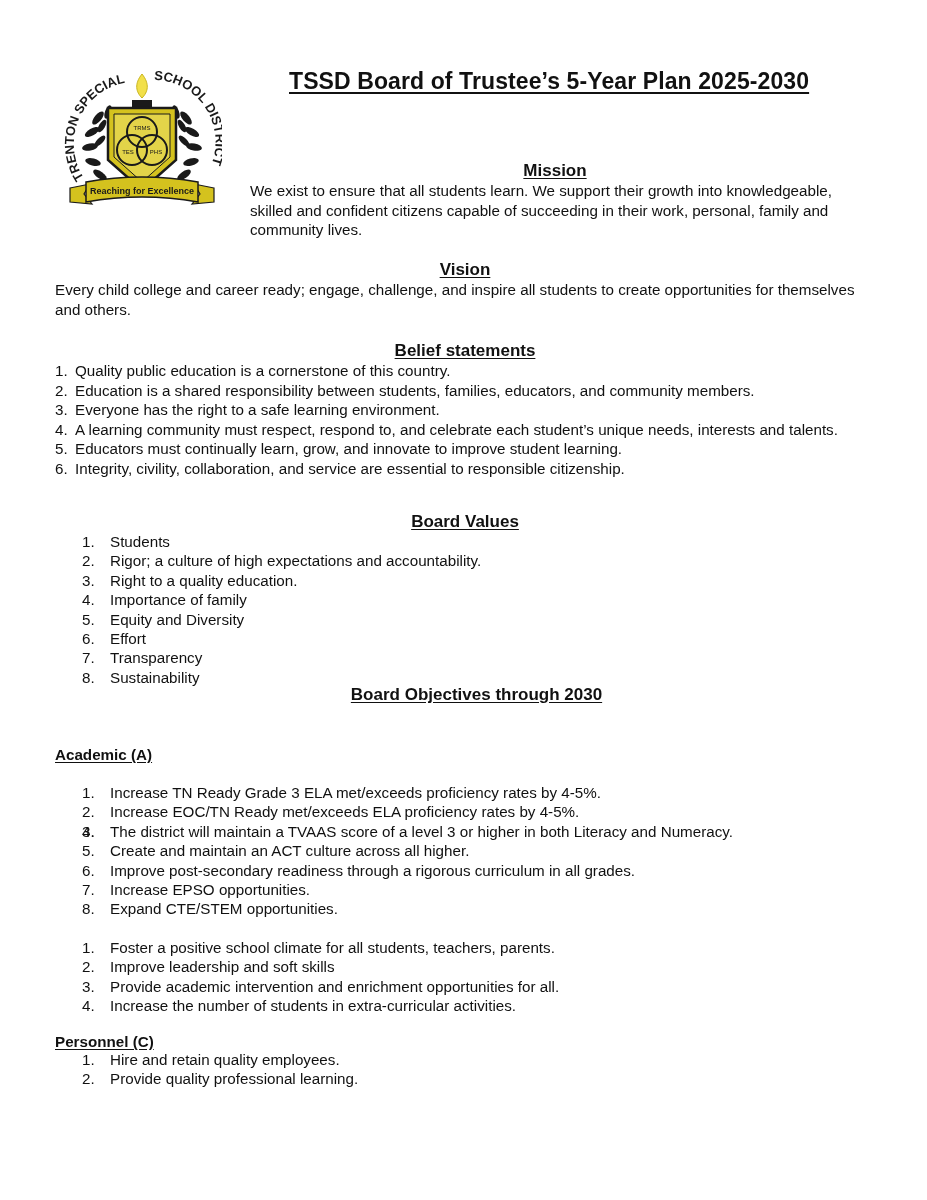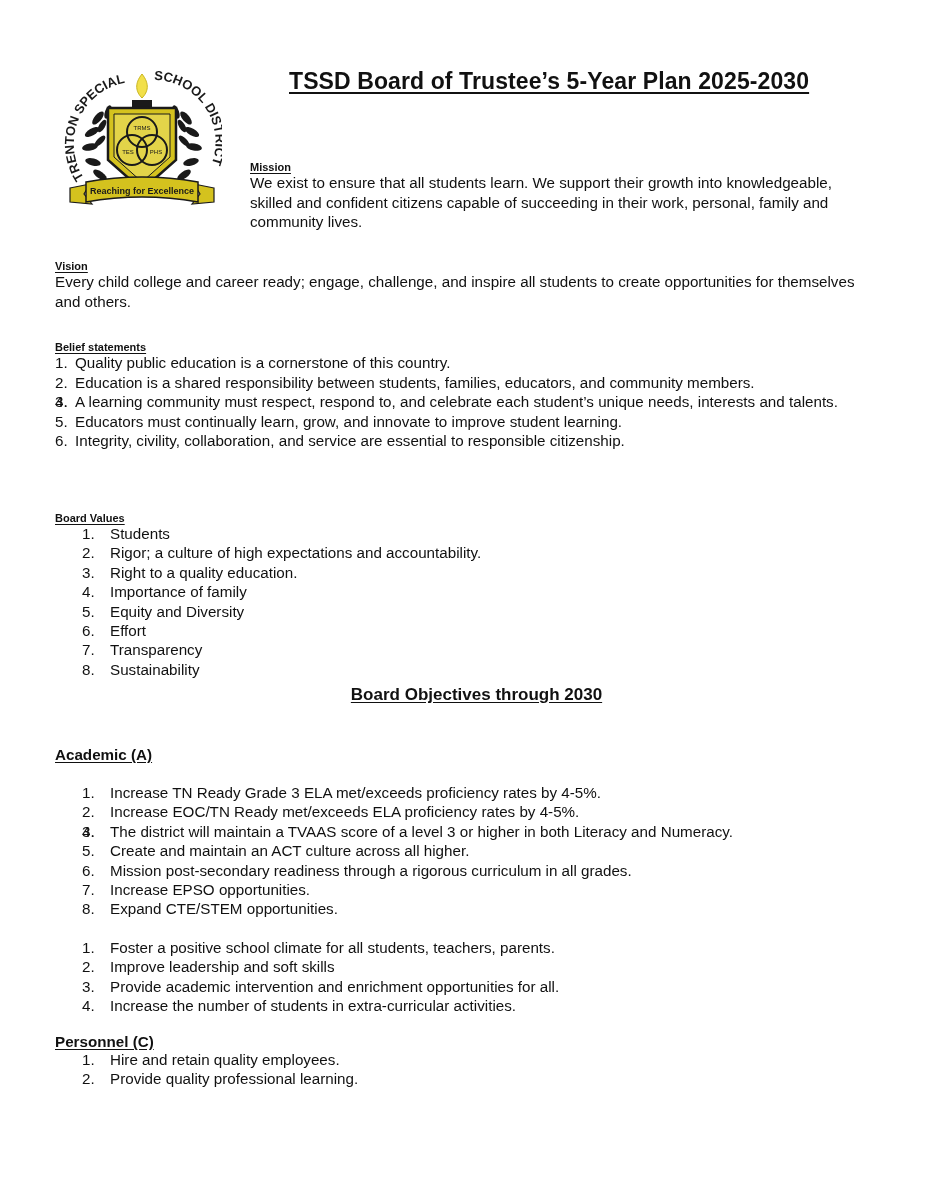--- a/index.html
+++ b/index.html
@@ -7,22 +7,23 @@
     width: 927px; height: 1200px; position: relative; overflow: hidden;
     font-family: "Liberation Sans", sans-serif; color: #111111;
   }
   .abs { position: absolute; }
   .title {
     left: 289px; top: 68px; font-size: 23px; font-weight: bold;
     text-decoration: underline; text-underline-offset: 3px; letter-spacing: 0.1px;
   }
   .logo { left: 62px; top: 60px; width: 160px; height: 165px; }
   .h {
-    font-weight: bold; font-size: 11px; text-decoration: underline;
+    font-weight: bold; font-size: 17px; text-decoration: underline;
     text-underline-offset: 2px;
+    text-align: center;
   }
   .p { font-size: 15.2px; line-height: 19.6px; }
   .mission { left: 250px; top: 161px; width: 610px; }
   .vision { left: 55px; top: 260px; width: 820px; }
   .beliefs { left: 55px; top: 341px; width: 820px; }
   .beliefs ol { margin: 0; padding: 0; list-style: none; }
   .beliefs li { position: relative; padding-left: 20px; }
   .beliefs li .num { position: absolute; left: 0; top: 0; }
   .values { left: 55px; top: 512px; width: 820px; }
   .numlist { margin: 0; padding: 0; list-style: none; }
@@ -113,21 +114,21 @@
 <div class="abs vision">
   <div class="h">Vision</div>
   <div class="p">Every child college and career ready; engage, challenge, and inspire all students to create opportunities for themselves and others.</div>
 </div>
 
 <div class="abs beliefs">
   <div class="h">Belief statements</div>
   <ol class="p">
     <li><span class="num">1.</span><span>Quality public education is a cornerstone of this country.</span></li>
     <li><span class="num">2.</span><span>Education is a shared responsibility between students, families, educators, and community members.</span></li>
-    <li><span class="num">3.</span></li>
+    <li><span class="num">3.</span><span>Everyone has the right to a safe learning environment.</span></li>
     <li><span class="num">4.</span><span>A learning community must respect, respond to, and celebrate each student’s unique needs, interests and talents.</span></li>
     <li><span class="num">5.</span><span>Educators must continually learn, grow, and innovate to improve student learning.</span></li>
     <li><span class="num">6.</span><span>Integrity, civility, collaboration, and service are essential to responsible citizenship.</span></li>
   </ol>
 </div>
 
 <div class="abs values">
   <div class="h">Board Values</div>
   <ol class="numlist">
     <li><span class="num">1.</span><span>Students</span></li>
@@ -146,21 +147,21 @@
 </div>
 
 <div class="abs academic">
   <div class="sub">Academic (A)</div>
   <ol class="numlist">
     <li><span class="num">1.</span><span>Increase TN Ready Grade 3 ELA met/exceeds proficiency rates by 4-5%.</span></li>
     <li><span class="num">2.</span><span>Increase EOC/TN Ready met/exceeds ELA proficiency rates by 4-5%.</span></li>
     <li><span class="num">3.</span></li>
     <li><span class="num">4.</span><span>The district will maintain a TVAAS score of a level 3 or higher in both Literacy and Numeracy.</span></li>
     <li><span class="num">5.</span><span>Create and maintain an ACT culture across all higher.</span></li>
-    <li><span class="num">6.</span><span>Mission post-secondary readiness through a rigorous curriculum in all grades.</span></li>
+    <li><span class="num">6.</span><span>Improve post-secondary readiness through a rigorous curriculum in all grades.</span></li>
     <li><span class="num">7.</span><span>Increase EPSO opportunities.</span></li>
     <li><span class="num">8.</span><span>Expand CTE/STEM opportunities.</span></li>
   </ol>
 </div>
 
 <div class="abs students">
   <ol class="numlist">
     <li><span class="num">1.</span><span>Foster a positive school climate for all students, teachers, parents.</span></li>
     <li><span class="num">2.</span><span>Improve leadership and soft skills</span></li>
     <li><span class="num">3.</span><span>Provide academic intervention and enrichment opportunities for all.</span></li>

